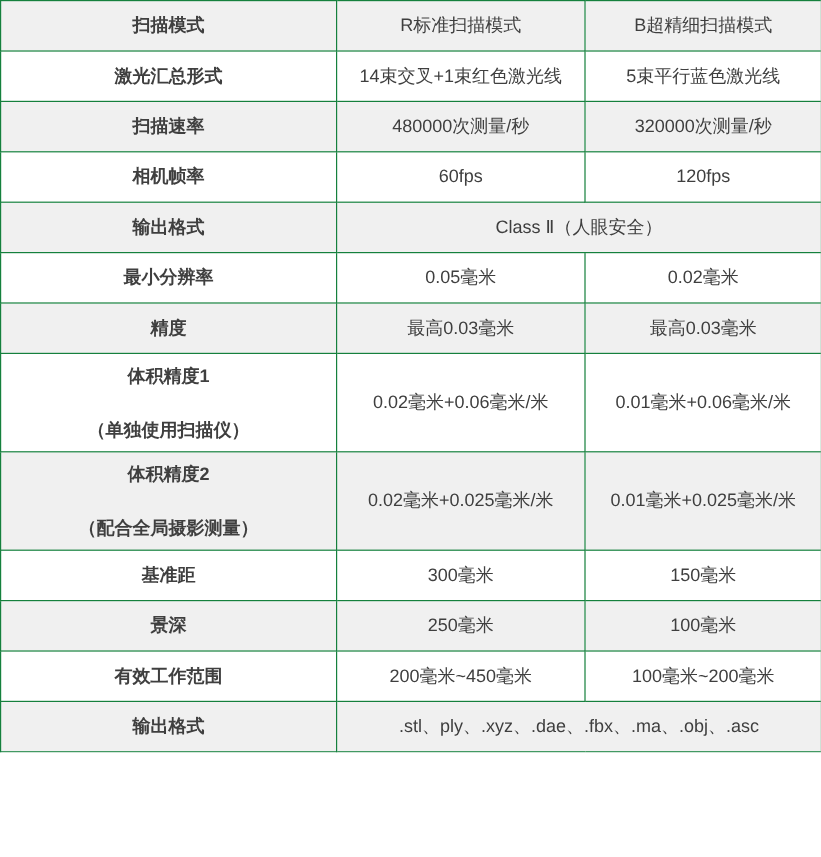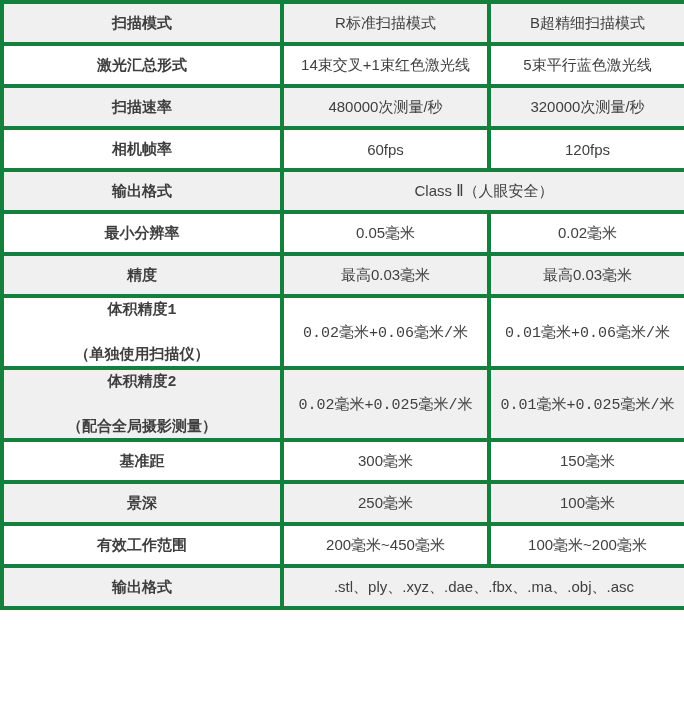--- a/index.html
+++ b/index.html
@@ -10,31 +10,31 @@
   body {
     width: 684px;
     font-family: "Liberation Sans", "DejaVu Sans", sans-serif;
   }
   table.spec-table {
     border-collapse: collapse;
     width: 684px;
     table-layout: fixed;
   }
   table.spec-table td {
-    border: 4px solid #15803d;
+    border: 1px solid #15803d;
     text-align: center;
     vertical-align: middle;
     color: #3f3f3f;
     font-size: 15px;
     padding: 0 4px;
     background: #ffffff;
     overflow: hidden;
   }
   tr.spec-row { height: 42px; }
-  tr.spec-row.tall { height: 72px; font-family: Liberation Mono, monospace; }
+  tr.spec-row.tall { height: 82px; }
   tr.spec-row.shaded td { background: #f0f0f0; }
   td.label-cell { font-weight: bold; color: #383838; }
   td.label-cell .label-stack {
     display: flex;
     flex-direction: column;
     align-items: center;
     justify-content: center;
     gap: 4px;
   }
   tr.tall td.label-cell .label-stack { gap: 26px; }

